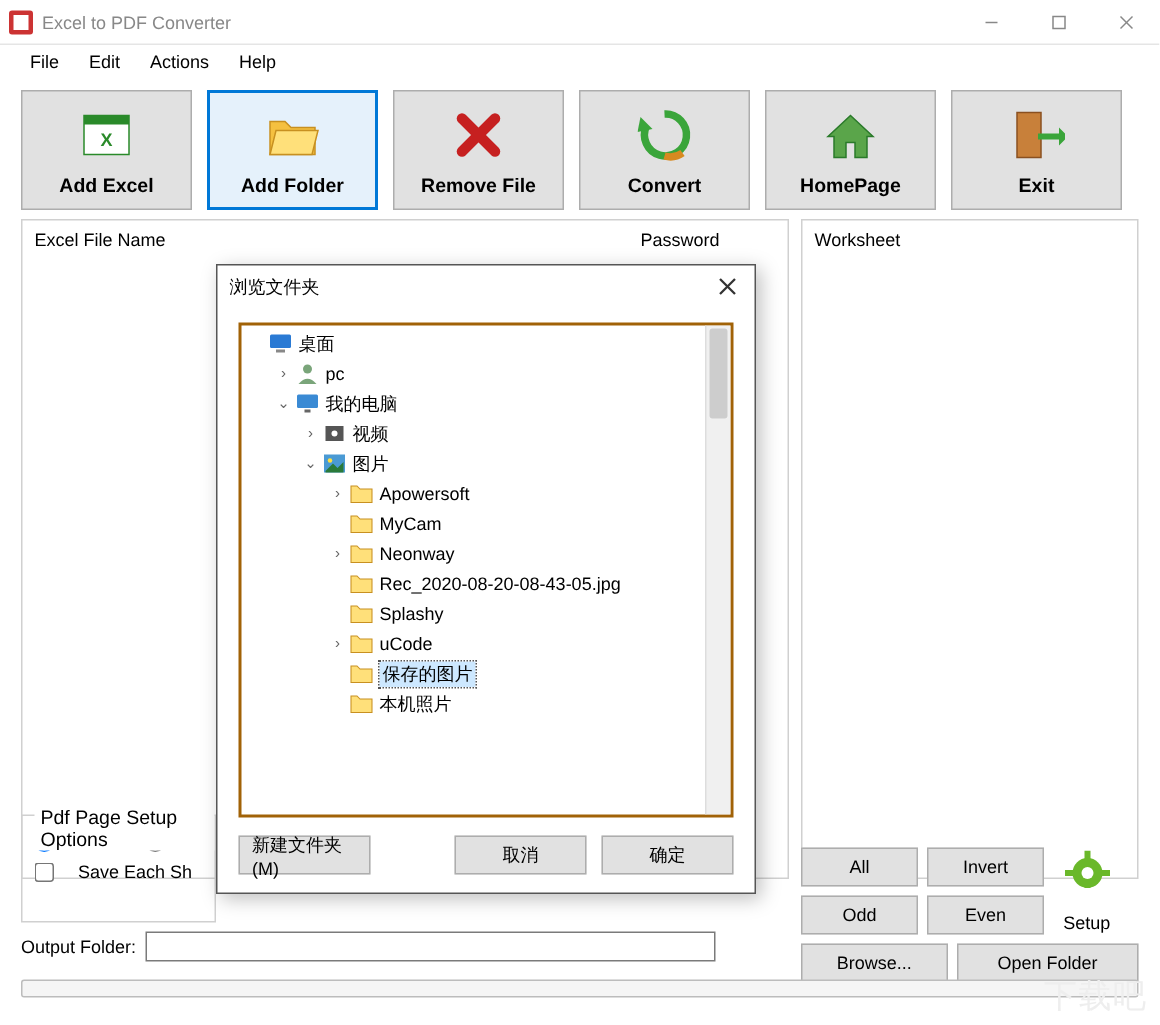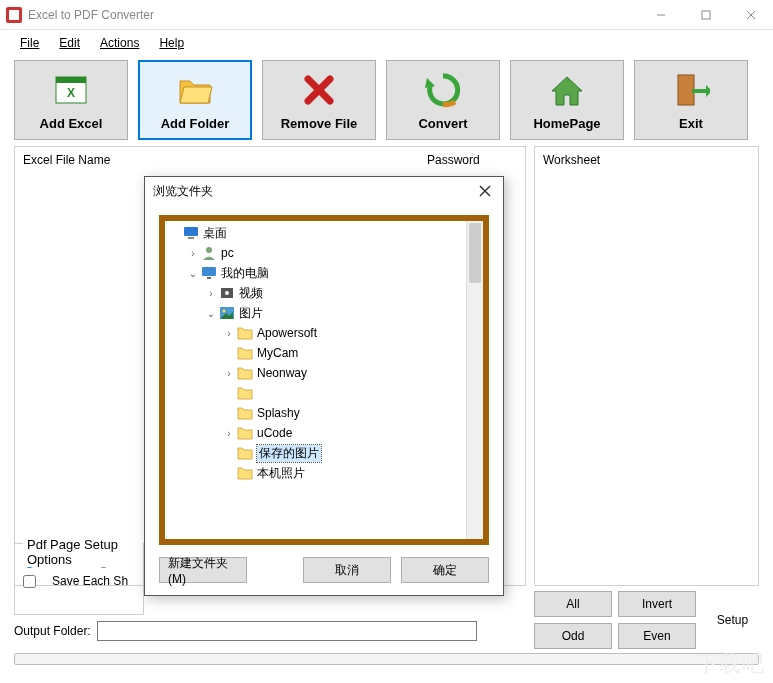--- a/index.html
+++ b/index.html
@@ -7,21 +7,21 @@
 
 
 .titlebar { height: 30px; background: #fff; display: flex; align-items: center; padding: 0 0 0 6px; border-bottom: 1px solid #e5e5e5; }
 .titlebar .appicon { width: 16px; height: 16px; background: #c33; border-radius: 2px; margin-right: 6px; position: relative; }
 .titlebar .appicon::after { content: ""; position: absolute; inset: 3px; background: #fff; }
 .titlebar .title { color: #888; flex: 0 0 auto; }
 .titlebar .spacer { flex: 1; }
 .titlebar .winbtn { width: 45px; height: 30px; display: flex; align-items: center; justify-content: center; color: #888; }
 
 
-.menubar { height: 22px; display: flex; align-items: flex-end; padding: 0 10px; gap: 0; text-decoration: underline; }
+.menubar { height: 22px; display: flex; align-items: center; padding: 0 10px; gap: 0; }
 .menubar .menu { padding: 2px 10px; cursor: default; }
 
 
 .toolbar { display: flex; gap: 10px; padding: 8px 14px 6px 14px; }
 .toolbtn { width: 114px; height: 80px; border: 1px solid #adadad; background: #e1e1e1; display: flex; flex-direction: column; align-items: center; justify-content: center; gap: 6px; cursor: default; }
 .toolbtn.active { border: 2px solid #0078d7; background: #e5f1fb; }
 .toolbtn .iconwrap { width: 40px; height: 40px; display: flex; align-items: center; justify-content: center; }
 .toolbtn .lbl { font-weight: bold; font-size: 13px; }
 
 
@@ -39,32 +39,32 @@
 .radio, .check { display: flex; align-items: center; gap: 16px; }
 .radio input, .check input { margin: 0; }
 
 .outputrow { display: flex; align-items: center; gap: 6px; padding: 4px 14px; margin-top: 2px; }
 .outputrow input[type=text] { width: 380px; height: 20px; border: 1px solid #7a7a7a; padding: 0 4px; }
 
 
 .rightbtns { position: absolute; right: 14px; bottom: 28px; width: 225px; }
 .rightbtns .grid2 { display: grid; grid-template-columns: 78px 78px 55px; gap: 6px 6px; margin-bottom: 6px; align-items: center; }
 .btn { height: 26px; border: 1px solid #adadad; background: #e1e1e1; display: flex; align-items: center; justify-content: center; cursor: default; padding: 0 8px; }
-.setupicon { width: 45px; height: 55px; display: flex; flex-direction: row; align-items: center; justify-content: center; gap: 16px; }
+.setupicon { width: 45px; height: 55px; display: flex; flex-direction: column; align-items: center; justify-content: center; gap: 16px; }
 
 .progressbar { height: 12px; border: 1px solid #bcbcbc; margin: 8px 14px 0 14px; border-radius: 2px; background: #f5f5f5; }
 
 
 .dialog { position: absolute; left: 144px; top: 176px; width: 360px; height: 420px; background: #fff; border: 1px solid #555; box-shadow: 3px 3px 12px rgba(0,0,0,0.25); display: flex; flex-direction: column; }
 .dlg-title { height: 28px; display: flex; align-items: center; padding: 0 8px; }
 .dlg-title .t { flex: 1; }
 .dlg-close { width: 20px; height: 20px; display: flex; align-items: center; justify-content: center; }
 .dlg-body { padding: 10px 14px 0 14px; flex: 1; display: flex; flex-direction: column; }
 .dlg-instr { margin-bottom: 18px; }
-.treewrap { flex: 1; border: 6px solid #a16207; background: #fff; overflow: hidden; position: relative; }
+.treewrap { flex: 1; border: 2px solid #a16207; background: #fff; overflow: hidden; position: relative; }
 .tree { padding: 2px 0; }
 .treerow { display: flex; align-items: center; height: 20px; white-space: nowrap; }
 .treerow .exp { width: 12px; text-align: center; color: #666; font-size: 10px; margin-right: 2px; }
 .treerow .ic { width: 16px; height: 16px; margin-right: 4px; display: flex; align-items: center; justify-content: center; }
 .treerow.selected .txt { background: #cde8ff; outline: 1px dotted #555; padding: 0 2px; }
 .scroll { position: absolute; right: 0; top: 0; bottom: 0; width: 17px; background: #f0f0f0; border-left: 1px solid #ddd; }
 .scroll .thumb { position: absolute; left: 2px; right: 2px; top: 2px; height: 60px; background: #cdcdcd; border-radius: 2px; }
 .dlg-btns { display: flex; gap: 10px; padding: 12px 14px; justify-content: flex-start; }
 .dlg-btns .spacer { flex: 1; }
 .dlg-btns .btn { width: 88px; }
@@ -217,20 +217,24 @@
             <rect x="13" y="24" width="4" height="6"></rect>
             <rect x="0" y="13" width="6" height="4"></rect>
             <rect x="24" y="13" width="6" height="4"></rect>
           </g>
         </svg>
       <span>Setup</span>
     </div>
     <div class="btn">Odd</div>
     <div class="btn">Even</div>
   </div>
+  <div style="display:flex; gap:6px;">
+    <div class="btn" style="flex:1">Browse...</div>
+    <div class="btn" style="flex:1.3">Open Folder</div>
+  </div>
 </div>
 
 <div class="progressbar" style="position:absolute; left:0; right:0; bottom:18px;"></div>
 
 <div class="watermark">下载吧</div>
 
 <div class="dialog">
   <div class="dlg-title">
     <div class="t">浏览文件夹</div>
     <div class="dlg-close">
@@ -321,20 +325,21 @@
             </span>
             <span class="txt">Neonway</span>
           </div>
           <div class="treerow" style="padding-left: 58px;">
             <span class="exp"></span>
             <span class="ic">
               <svg width="16" height="16">
                 <path d="M1 4 L1 14 L15 14 L15 5 L7 5 L5 3 L1 3 Z" fill="#ffe07a" stroke="#c89020" stroke-width="0.7"></path>
               </svg>
             </span>
+            <span class="txt">Rec_2020-08-20-08-43-05.jpg</span>
           </div>
           <div class="treerow" style="padding-left: 58px; text-align: right;">
             <span class="exp"></span>
             <span class="ic">
               <svg width="16" height="16">
                 <path d="M1 4 L1 14 L15 14 L15 5 L7 5 L5 3 L1 3 Z" fill="#ffe07a" stroke="#c89020" stroke-width="0.7"></path>
               </svg>
             </span>
             <span class="txt">Splashy</span>
           </div>

